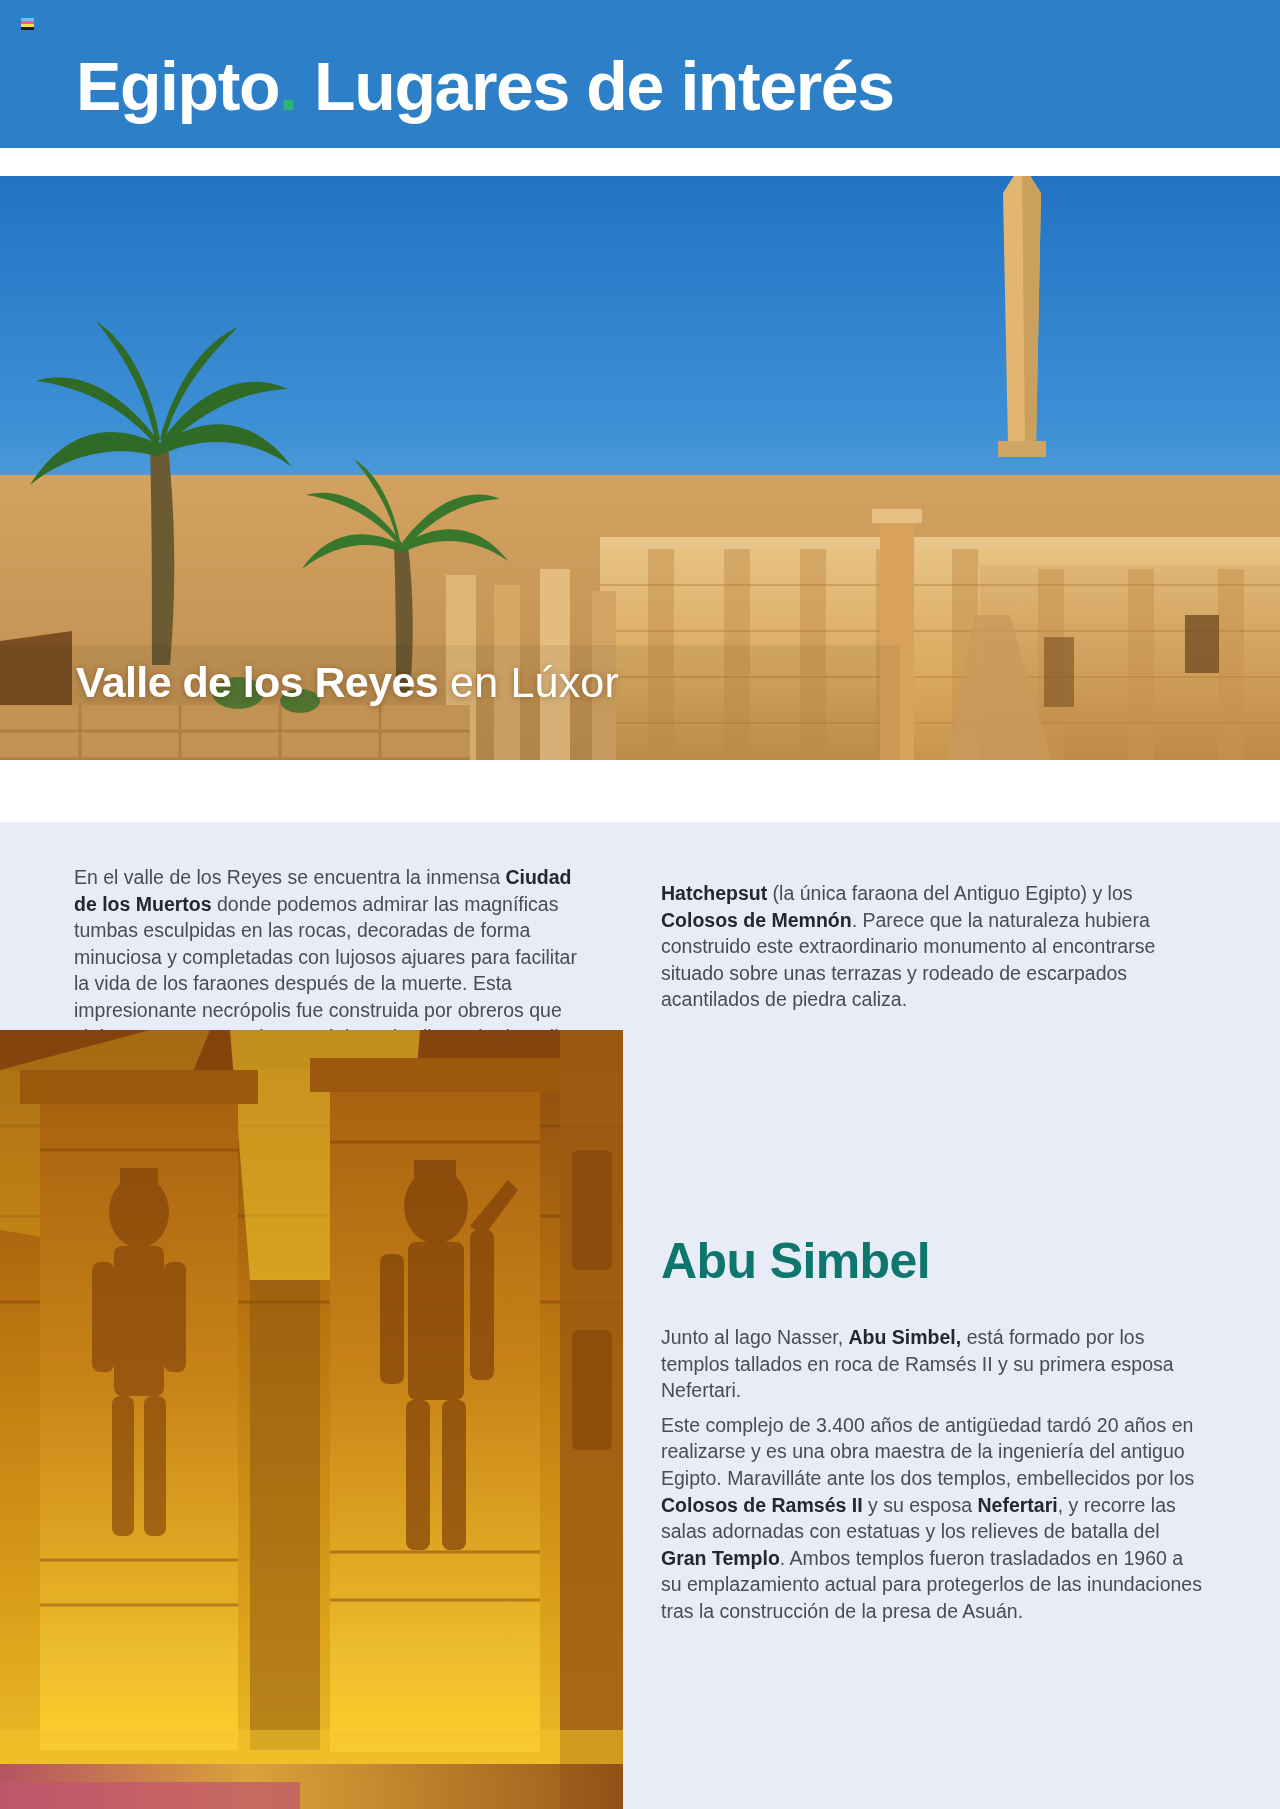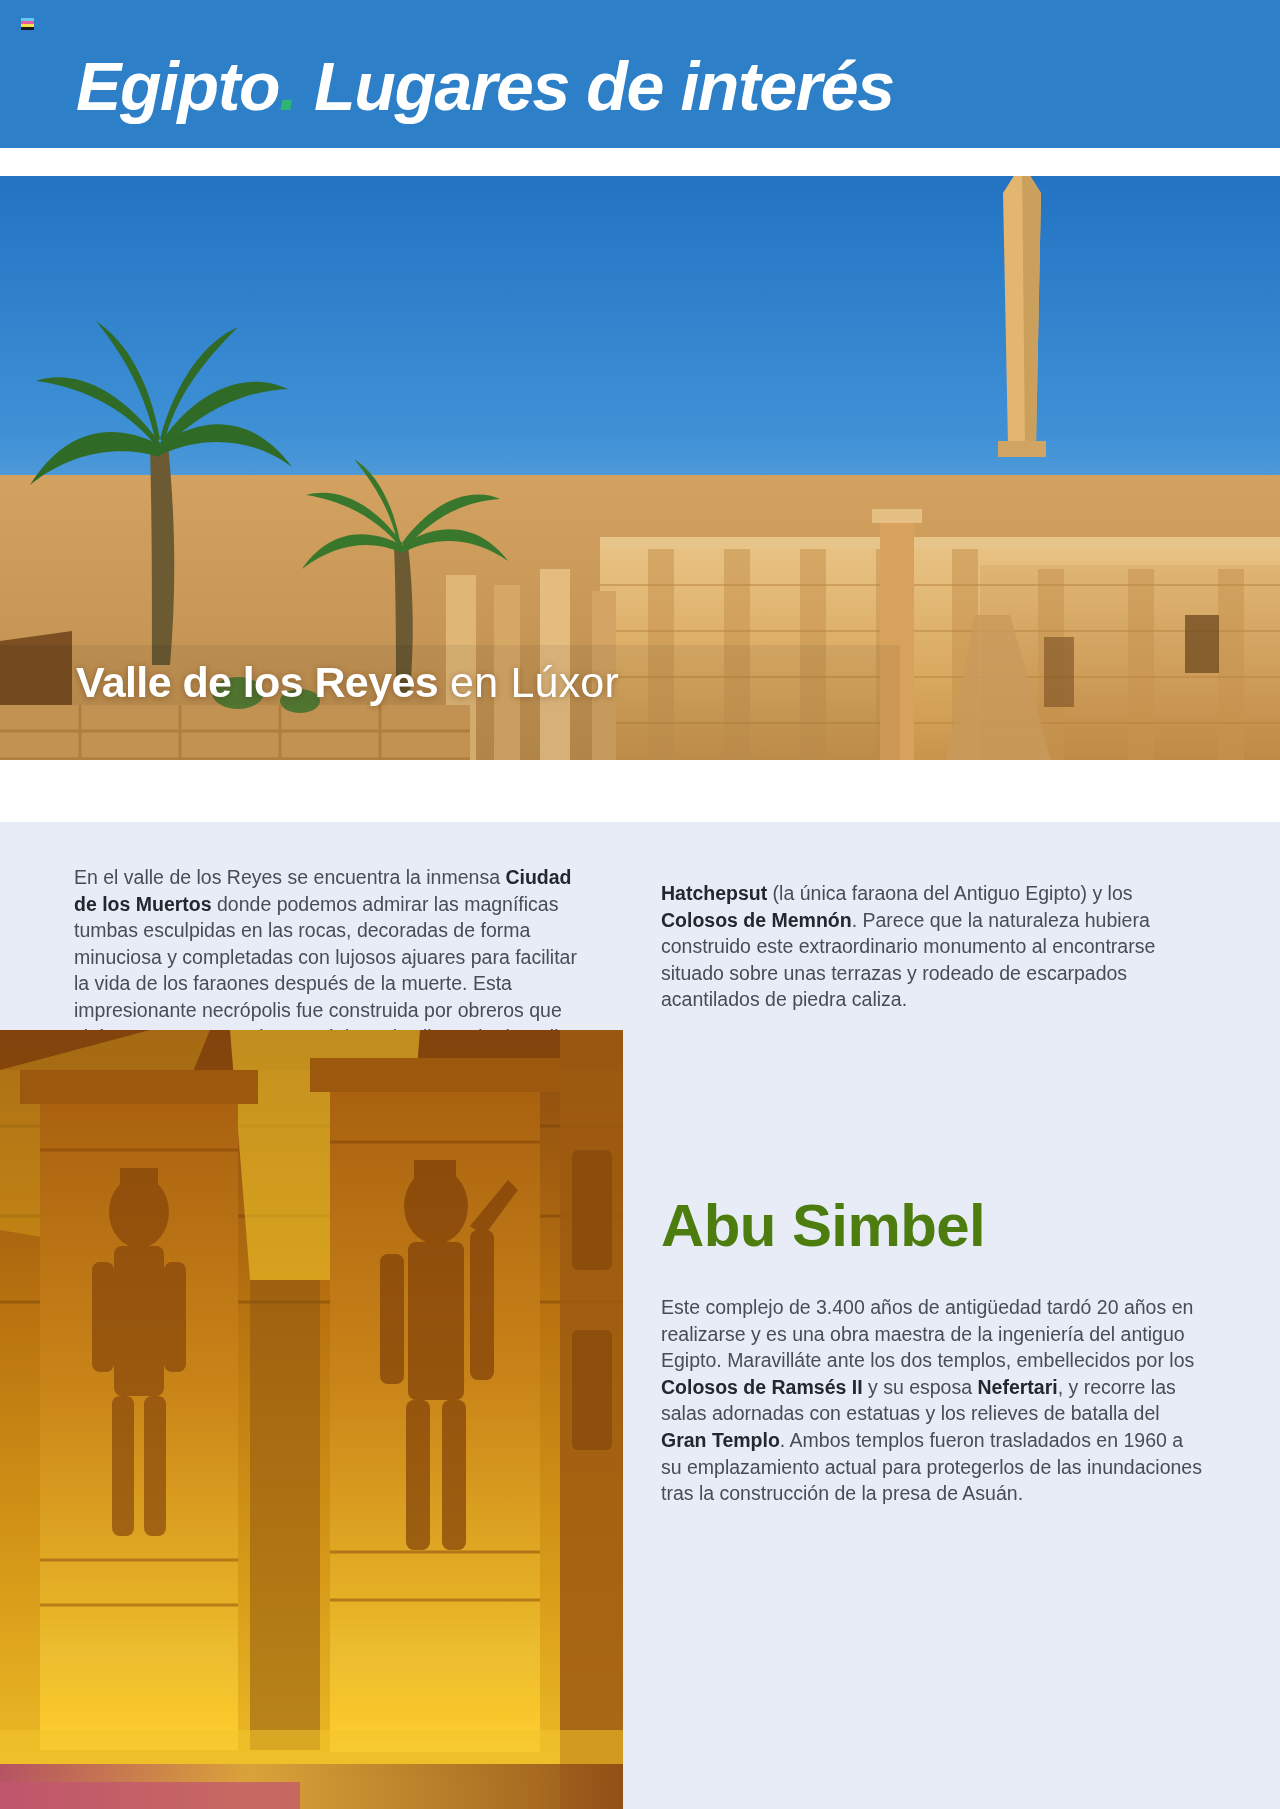--- a/index.html
+++ b/index.html
@@ -17,21 +17,20 @@
   }
 
   
   .header-band {
     position: absolute;
     left: 0; top: 0;
     width: 1280px;
     height: 148px;
     background: #2d80c8;
     overflow: hidden;
-    font-style: italic;
   }
   .corner-logo {
     position: absolute;
     left: 21px; top: 18px;
     width: 13px; height: 12px;
     display: flex;
     flex-direction: column;
   }
   .corner-logo i { display:block; width: 100%; height: 25%; }
   .corner-logo i:nth-child(1){ background:#63c8f0; }
@@ -112,26 +111,27 @@
     background: #8a4d12;
   }
   .abu-image svg { display:block; width:100%; height:100%; }
 
   .abu-text {
     position: absolute;
     left: 661px; top: 1196px;
     width: 545px;
   }
   .abu-heading {
-    font-size: 60px;
+    font-size: 50px;
     font-weight: 700;
-    color: #4d7c0f;
+    color: #0f766e;
     letter-spacing: -0.6px;
     line-height: 1;
     margin-bottom: 38px;
+    margin-top: 40px;
   }
 </style>
 </head>
 <body>
 
 <div class="page">
 
   <div class="header-band">
     <div class="corner-logo">
       <i></i>
@@ -366,16 +366,17 @@
       <rect x="250" y="250" width="70" height="470" fill="#8a5310" opacity=".5"></rect>
 
       <rect x="0" y="700" width="623" height="34" fill="#f3c52c" opacity=".55"></rect>
       <rect x="0" y="734" width="623" height="45" fill="url(#floorG)" opacity=".9"></rect>
       <rect x="0" y="752" width="300" height="27" fill="#c2566f" opacity=".75"></rect>
     </svg>
   </div>
 
   <div class="abu-text">
     <div class="abu-heading">Abu Simbel</div>
+    <p class="body"><span>Junto al lago Nasser, </span><b>Abu Simbel,</b><span> está formado por los templos tallados en roca de Ramsés II y su primera esposa Nefertari.</span></p>
     <p class="body"><span>Este complejo de 3.400 años de antigüedad tardó 20 años en realizarse y es una obra maestra de la ingeniería del antiguo Egipto. Maravilláte ante los dos templos, embellecidos por los </span><b>Colosos de Ramsés II</b><span> y su esposa </span><b>Nefertari</b><span>, y recorre las salas adornadas con estatuas y los relieves de batalla del </span><b>Gran Templo</b><span>. Ambos templos fueron trasladados en 1960 a su emplazamiento actual para protegerlos de las inundaciones tras la construcción de la presa de Asuán.</span></p>
   </div>
 
 </div>
 
 </body></html>

